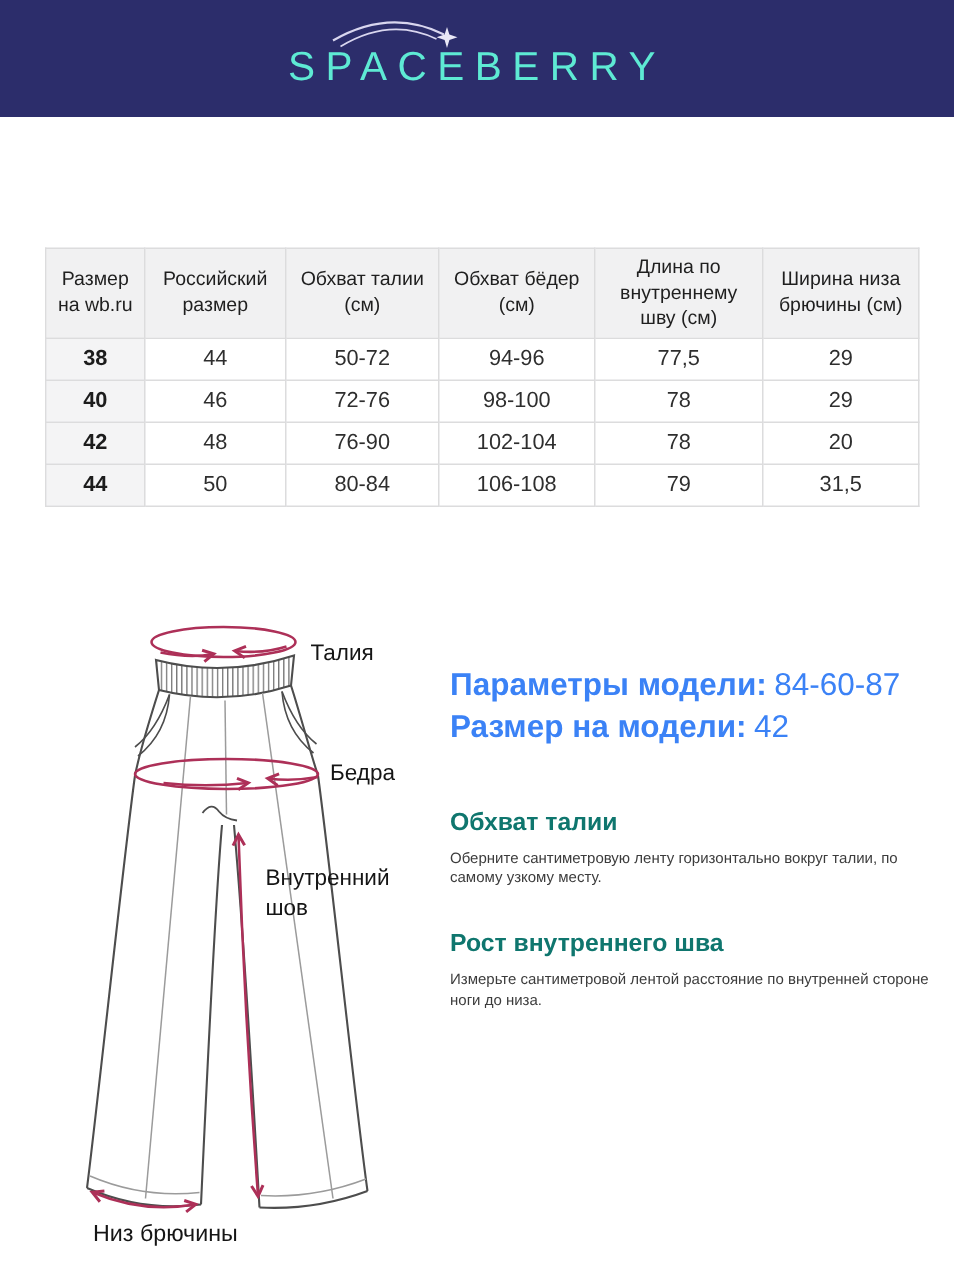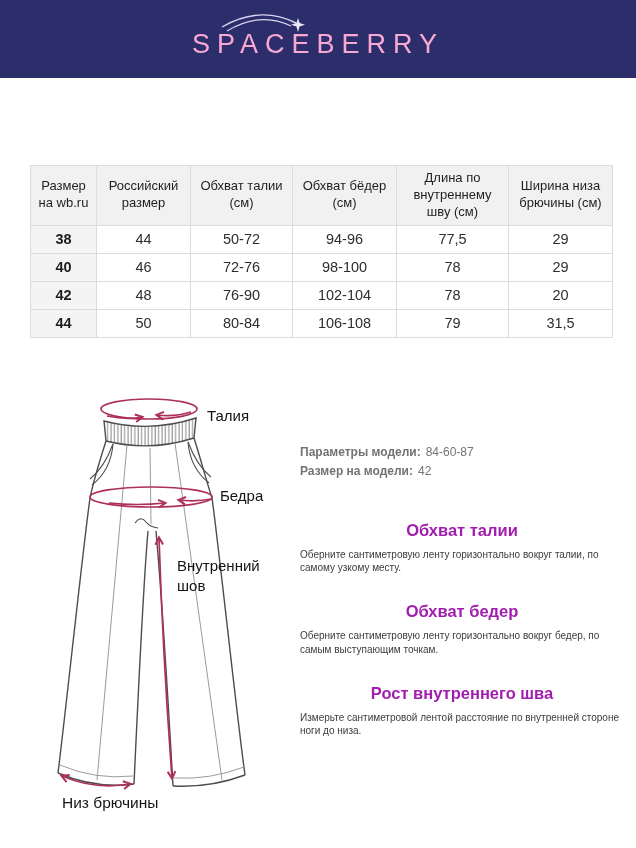--- a/index.html
+++ b/index.html
@@ -12,21 +12,21 @@
   .page { position:relative; width:636px; height:848px; background:#fff; }
 
   
   .brand-header {
     position:absolute; left:0; top:0; width:636px; height:78px;
     display:flex; align-items:center; justify-content:center;
   }
   .logo-wrap { position:relative; display:inline-block; padding-top:10px; }
   .logo-text {
     font-size:27px; letter-spacing:7px; font-weight:400;
-    color:#f9a8d4;
+    color:#5eead4;
   }
   .star-svg { position:absolute; left:26px; top:-12px; width:104px; height:34px; }
 
   
   .size-table {
     position:absolute; left:30px; top:165px; width:582px;
     border-collapse:collapse; table-layout:fixed;
   }
   .size-table th, .size-table td {
     border:1px solid #dcdcdd; text-align:center; vertical-align:middle;
@@ -35,32 +35,32 @@
     background:#f1f1f2; font-weight:400; font-size:13px; line-height:1.3;
     color:#1f1f1f; height:58px; padding:4px 6px;
   }
   .size-table tbody th {
     background:#f4f4f5; font-weight:700; font-size:14.5px; color:#1c1c1c;
     height:28px;
   }
   .size-table tbody td { font-size:14.5px; color:#2e2e2e; background:#fff; }
 
   
-  .diagram { position:absolute; left:25px; top:388px; width:265px; height:440px; }
+  .diagram { position:absolute; left:25px; top:407px; width:265px; height:440px; }
   .diagram svg { width:100%; height:100%; display:block; }
   .diagram text { font-family:"Liberation Sans", sans-serif; font-size:15px; fill:#151515; }
   .diagram text.hem-label { font-size:15.5px; }
 
   
   .info { position:absolute; left:300px; top:446px; width:324px; }
-  .model-info p { margin:0 0 6.5px; font-size:12px; color:#737373; line-height:1.0; }
+  .model-info p { margin:0 0 6.5px; font-size:21px; color:#3b82f6; line-height:1.0; }
   .model-info .mi-label { font-weight:700; margin-right:5px; }
   .section { margin-top:27px; }
   .section.first { margin-top:44px; }
-  .section h3 { margin:0 0 8px; font-size:16.5px; font-weight:700; color:#a21caf;text-align:center; }
+  .section h3 { margin:0 0 8px; font-size:16.5px; font-weight:700; color:#0f766e; }
   .section p { margin:0; font-size:10px; line-height:1.38; color:#3c3c3c; max-width:322px; }
 </style>
 </head>
 <body>
 
 <div class="page">
 
   <header class="brand-header" style="background:#2c2d6b;">
     <div class="logo-wrap">
       <svg class="star-svg" viewBox="0 0 104 34" aria-hidden="true">
@@ -193,24 +193,20 @@
       <p>
         <span class="mi-label">Размер на модели:</span><span>42</span>
       </p>
     </div>
 
     <div class="section first">
       <h3>Обхват талии</h3>
       <p>Оберните сантиметровую ленту горизонтально вокруг талии, по самому узкому месту.</p>
     </div>
 
-    <div class="section">
-      <h3>Обхват бедер</h3>
-      <p>Оберните сантиметровую ленту горизонтально вокруг бедер, по самым выступающим точкам.</p>
-    </div>
 
     <div class="section">
       <h3>Рост внутреннего шва</h3>
       <p>Измерьте сантиметровой лентой расстояние по внутренней стороне ноги до низа.</p>
     </div>
   </div>
 
 </div>
 
 </body></html>

